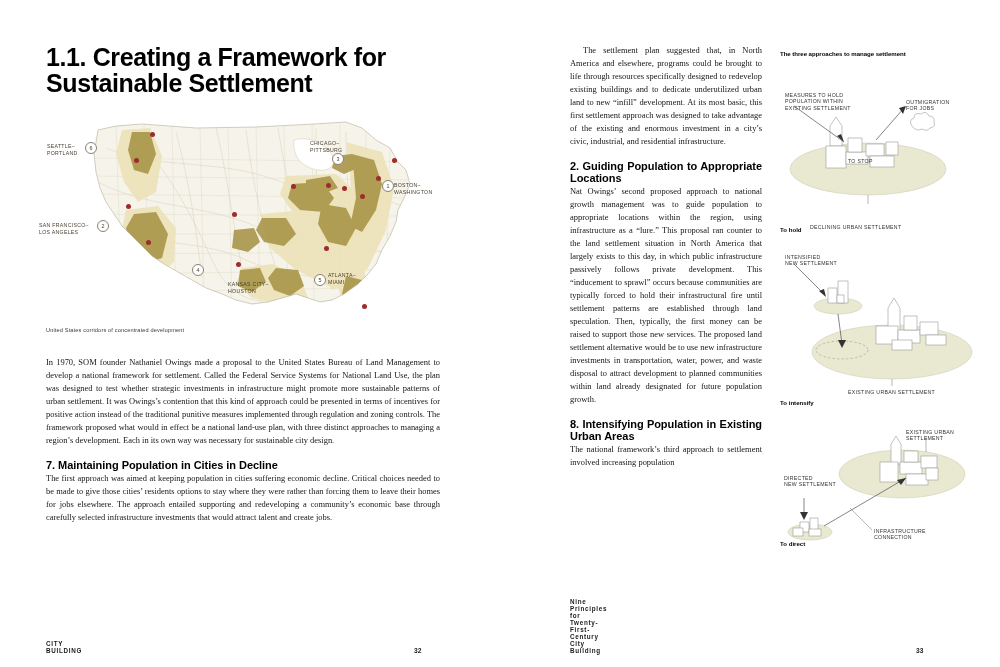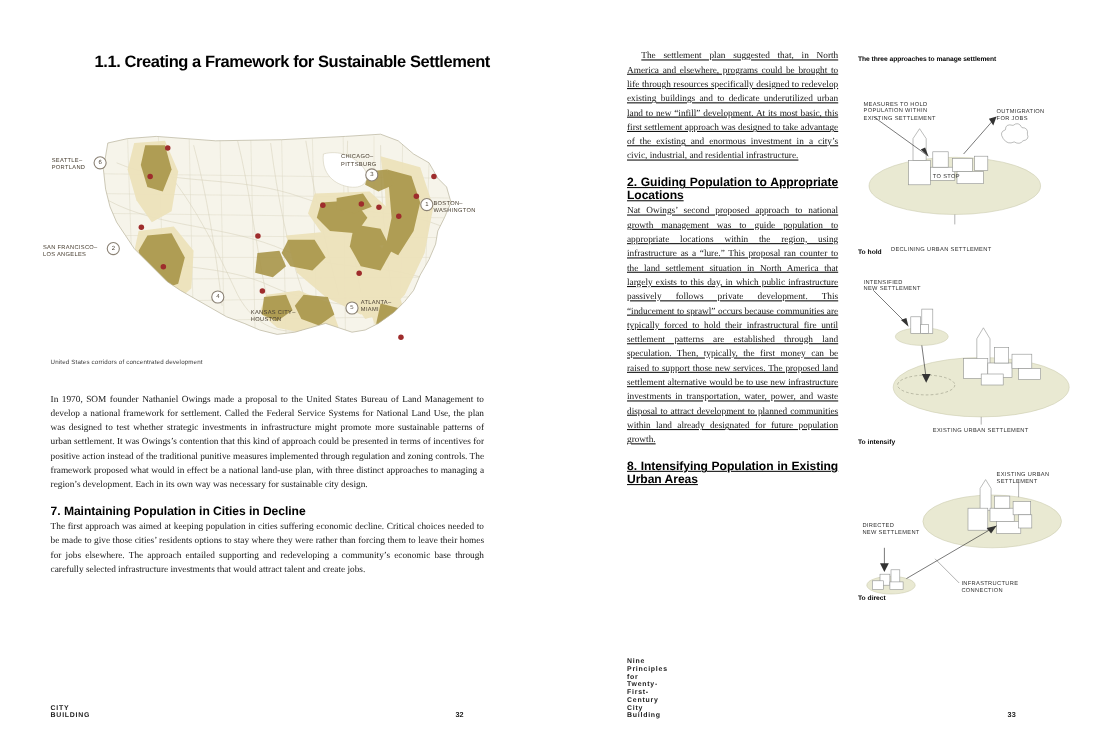--- a/index.html
+++ b/index.html
@@ -4,22 +4,22 @@
 <style>
   html,body{margin:0;padding:0;}
   body{width:1000px;height:667px;background:#ffffff;font-family:"Liberation Serif",serif;overflow:hidden;}
   .spread{position:relative;width:1000px;height:667px;background:#fff;}
 
   
   .page-left{position:absolute;left:0;top:0;width:500px;height:667px;}
   .page-right{position:absolute;left:500px;top:0;width:500px;height:667px;}
 
   .title{position:absolute;left:46px;top:44px;width:360px;
-    font-family:"Liberation Sans",sans-serif;font-weight:bold;font-size:15px;
-    line-height:26px;letter-spacing:-0.4px;color:#000;margin-left:40px;}
+    font-family:"Liberation Sans",sans-serif;font-weight:bold;font-size:25px;
+    line-height:26px;letter-spacing:-0.4px;color:#000;}
   .subtitle{position:absolute;left:46px;top:98px;width:380px;
     font-family:"Liberation Sans",sans-serif;font-weight:bold;font-size:11.4px;
     letter-spacing:-0.1px;color:#000;}
 
   
   .map-wrap{position:absolute;left:46px;top:118px;width:394px;height:212px;}
   .map-caption{position:absolute;left:46px;top:327px;
     font-family:"Liberation Sans",sans-serif;font-size:5.6px;letter-spacing:0.15px;color:#3b3b3b;}
 
   .map-label{position:absolute;font-family:"Liberation Sans",sans-serif;
@@ -199,27 +199,28 @@
     </div>
 
     <div class="footer">
       <span class="footer-txt" style="left:46px;bottom:13px;">CITY BUILDING</span>
       <span class="folio" style="left:414px;bottom:13px;">32</span>
     </div>
   </div>
 
   <div class="page-right">
 
-    <div class="col r-col1 bodytext" style="left:70px;top:44px;width:192px;text-decoration:underline;">
+    <div class="col r-col1 bodytext" style="left:70px;top:44px;width:192px;">
       <p class="indent">The settlement plan suggested that, in North America and elsewhere, programs could be brought to life through resources specifically designed to redevelop existing buildings and to dedicate underutilized urban land to new “infill” development. At its most basic, this first settlement approach was designed to take advantage of the existing and enormous investment in a city’s civic, industrial, and residential infrastructure.</p>
       <p style="height:13px;"></p>
       <p class="subhead">2. Guiding Population to Appropriate Locations</p>
       <p>Nat Owings’ second proposed approach to national growth management was to guide population to appropriate locations within the region, using infrastructure as a “lure.” This proposal ran counter to the land settlement situation in North America that largely exists to this day, in which public infrastructure passively follows private development. This “inducement to sprawl” occurs because communities are typically forced to hold their infrastructural fire until settlement patterns are established through land speculation. Then, typically, the first money can be raised to support those new services. The proposed land settlement alternative would be to use new infrastructure investments in transportation, water, power, and waste disposal to attract development to planned communities within land already designated for future population growth.</p>
       <p style="height:13px;"></p>
       <p class="subhead">8. Intensifying Population in Existing Urban Areas</p>
+      <p>The national framework’s third approach to settlement involved increasing population</p>
     </div>
 
     <div class="dia-col" style="left:280px;top:44px;">
 
       <div class="dia-title">The three approaches to manage settlement</div>
 
       <div class="dia" style="top:20px;height:150px;">
         <svg class="dia-svg" width="200" height="150" viewBox="0 0 200 150">
 
           <ellipse cx="88" cy="105" rx="78" ry="26" fill="#e9e9d2" stroke="#c9c9ad" stroke-width="0.5"></ellipse>

